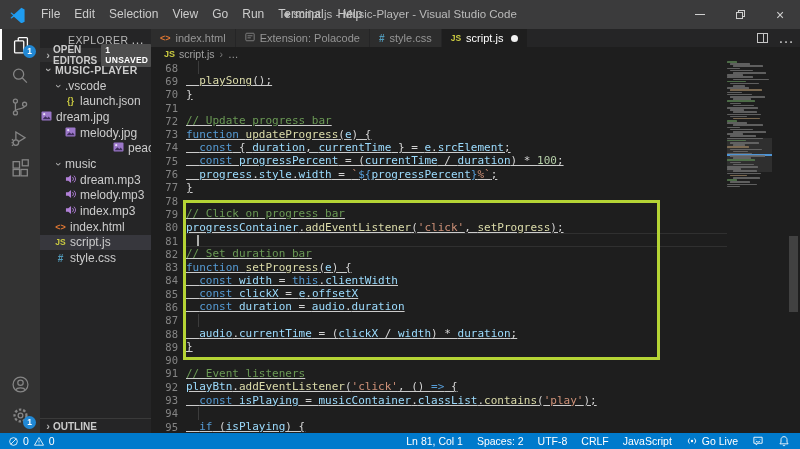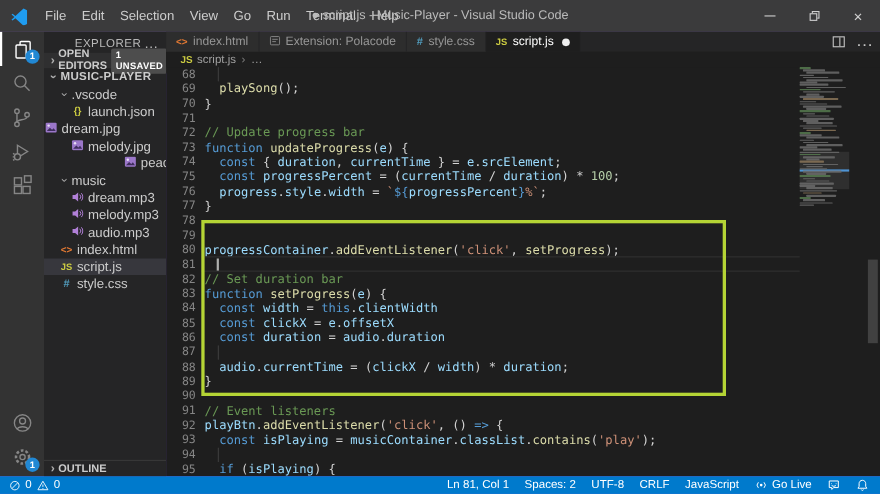--- a/index.html
+++ b/index.html
@@ -70,21 +70,21 @@
   .breadcrumb { height:14px; display:flex; align-items:center; padding-left:13px; font-size:10.5px;
                 color:#a0a0a0; background:#1e1e1e; }
   .breadcrumb .ticon { font-weight:bold; margin-right:4px; font-size:9px; }
   .bc-sep { margin:0 5px; color:#7a7a7a; }
 
   
   .editor { position:absolute; left:0; top:32px; right:0; bottom:0; overflow:hidden;
             font-family:"DejaVu Sans Mono", monospace; font-size:11px; }
   .code-line { height:13.3px; display:flex; align-items:center; white-space:pre; position:relative; }
   .ln { width:27px; text-align:right; color:#858585; flex:none; font-size:10.5px; }
-  .ltext { padding-left:8px; }
+  .ltext { padding-left:8px;text-decoration:underline; }
   .t-kw{color:#569CD6} .t-fn{color:#DCDCAA} .t-var{color:#9CDCFE} .t-str{color:#CE9178}
   .t-num{color:#B5CEA8} .t-cmt{color:#6A9955} .t-pun{color:#D4D4D4} .t-tpl{color:#569CD6}
   .indent-guide { position:absolute; left:47px; top:0; width:1px; height:13.3px; background:#3c3c3c; }
   .cur-line { position:absolute; left:32px; width:544px; height:13.3px; border-top:1px solid #303030;
               border-bottom:1px solid #303030; pointer-events:none; }
   .cursor-caret { position:absolute; left:46px; width:1.5px; height:11px; background:#aeafad; }
   .annotation-box { position:absolute; left:32px; border:3px solid #b5d435; pointer-events:none; }
 
   
   .minimap { position:absolute; left:576px; top:0; width:45px; height:372px; }
@@ -262,21 +262,21 @@
               <polygon points="1,3.5 3.6,3.5 6.6,1 6.6,10 3.6,7.5 1,7.5" fill="#b180d7"></polygon>
               <path d="M8.2 3.2 a3.2 3.2 0 0 1 0 4.6 M9.8 1.8 a5.4 5.4 0 0 1 0 7.4" stroke="#b180d7" fill="none" stroke-width="1"></path>
             </svg></span>
           <span>melody.mp3</span>
         </div>
         <div class="tree-row" style="padding-left: 24px;">
           <span class="ticon"><svg width="11" height="10" viewBox="0 0 12 11">
               <polygon points="1,3.5 3.6,3.5 6.6,1 6.6,10 3.6,7.5 1,7.5" fill="#b180d7"></polygon>
               <path d="M8.2 3.2 a3.2 3.2 0 0 1 0 4.6 M9.8 1.8 a5.4 5.4 0 0 1 0 7.4" stroke="#b180d7" fill="none" stroke-width="1"></path>
             </svg></span>
-          <span>audio.mp3</span>
+          <span>index.mp3</span>
         </div>
         <div class="tree-row" style="padding-left: 14px;">
           <span class="ticon" style="color:#e37933;font-size:9px">&lt;&gt;</span>
           <span>index.html</span>
         </div>
         <div class="tree-row selected" style="padding-left: 14px;">
           <span class="ticon" style="color:#cbcb41;font-size:8.5px">JS</span>
           <span>script.js</span>
         </div>
         <div class="tree-row" style="padding-left: 14px;">
@@ -330,21 +330,21 @@
           <div class="code-line"><span class="ln">69</span><span class="ltext"><span class="t-pun">  </span><span class="t-fn">playSong</span><span class="t-pun">();</span></span></div>
           <div class="code-line"><span class="ln">70</span><span class="ltext"><span class="t-pun">}</span></span></div>
           <div class="code-line"><span class="ln">71</span><span class="ltext"></span></div>
           <div class="code-line"><span class="ln">72</span><span class="ltext"><span class="t-cmt">// Update progress bar</span></span></div>
           <div class="code-line"><span class="ln">73</span><span class="ltext"><span class="t-kw">function </span><span class="t-fn">updateProgress</span><span class="t-pun">(</span><span class="t-var">e</span><span class="t-pun">) {</span></span></div>
           <div class="code-line"><span class="ln">74</span><span class="ltext"><span class="t-pun">  </span><span class="t-kw">const</span><span class="t-pun"> { </span><span class="t-var">duration</span><span class="t-pun">, </span><span class="t-var">currentTime</span><span class="t-pun"> } = </span><span class="t-var">e</span><span class="t-pun">.</span><span class="t-var">srcElement</span><span class="t-pun">;</span></span></div>
           <div class="code-line"><span class="ln">75</span><span class="ltext"><span class="t-pun">  </span><span class="t-kw">const </span><span class="t-var">progressPercent</span><span class="t-pun"> = (</span><span class="t-var">currentTime</span><span class="t-pun"> / </span><span class="t-var">duration</span><span class="t-pun">) * </span><span class="t-num">100</span><span class="t-pun">;</span></span></div>
           <div class="code-line"><span class="ln">76</span><span class="ltext"><span class="t-pun">  </span><span class="t-var">progress</span><span class="t-pun">.</span><span class="t-var">style</span><span class="t-pun">.</span><span class="t-var">width</span><span class="t-pun"> = </span><span class="t-str">`</span><span class="t-tpl">${</span><span class="t-var">progressPercent</span><span class="t-tpl">}</span><span class="t-str">%`</span><span class="t-pun">;</span></span></div>
           <div class="code-line"><span class="ln">77</span><span class="ltext"><span class="t-pun">}</span></span></div>
           <div class="code-line"><span class="ln">78</span><span class="ltext"></span></div>
-          <div class="code-line"><span class="ln">79</span></div>
+          <div class="code-line"><span class="ln">79</span><span class="ltext"><span class="t-cmt">// Click on progress bar</span></span></div>
           <div class="code-line"><span class="ln">80</span><span class="ltext"><span class="t-var">progressContainer</span><span class="t-pun">.</span><span class="t-fn">addEventListener</span><span class="t-pun">(</span><span class="t-str">'click'</span><span class="t-pun">, </span><span class="t-fn">setProgress</span><span class="t-pun">);</span></span></div>
           <div class="code-line"><span class="ln">81</span><span class="ltext"></span></div>
           <div class="code-line"><span class="ln">82</span><span class="ltext"><span class="t-cmt">// Set duration bar</span></span></div>
           <div class="code-line"><span class="ln">83</span><span class="ltext"><span class="t-kw">function </span><span class="t-fn">setProgress</span><span class="t-pun">(</span><span class="t-var">e</span><span class="t-pun">) {</span></span></div>
           <div class="code-line"><span class="ln">84</span><span class="ltext"><span class="t-pun">  </span><span class="t-kw">const </span><span class="t-var">width</span><span class="t-pun"> = </span><span class="t-kw">this</span><span class="t-pun">.</span><span class="t-var">clientWidth</span></span></div>
           <div class="code-line"><span class="ln">85</span><span class="ltext"><span class="t-pun">  </span><span class="t-kw">const </span><span class="t-var">clickX</span><span class="t-pun"> = </span><span class="t-var">e</span><span class="t-pun">.</span><span class="t-var">offsetX</span></span></div>
           <div class="code-line"><span class="ln">86</span><span class="ltext"><span class="t-pun">  </span><span class="t-kw">const </span><span class="t-var">duration</span><span class="t-pun"> = </span><span class="t-var">audio</span><span class="t-pun">.</span><span class="t-var">duration</span></span></div>
           <div class="code-line"><span class="ln">87</span><span class="indent-guide"></span><span class="ltext"></span></div>
           <div class="code-line"><span class="ln">88</span><span class="ltext"><span class="t-pun">  </span><span class="t-var">audio</span><span class="t-pun">.</span><span class="t-var">currentTime</span><span class="t-pun"> = (</span><span class="t-var">clickX</span><span class="t-pun"> / </span><span class="t-var">width</span><span class="t-pun">) * </span><span class="t-var">duration</span><span class="t-pun">;</span></span></div>
           <div class="code-line"><span class="ln">89</span><span class="ltext"><span class="t-pun">}</span></span></div>

